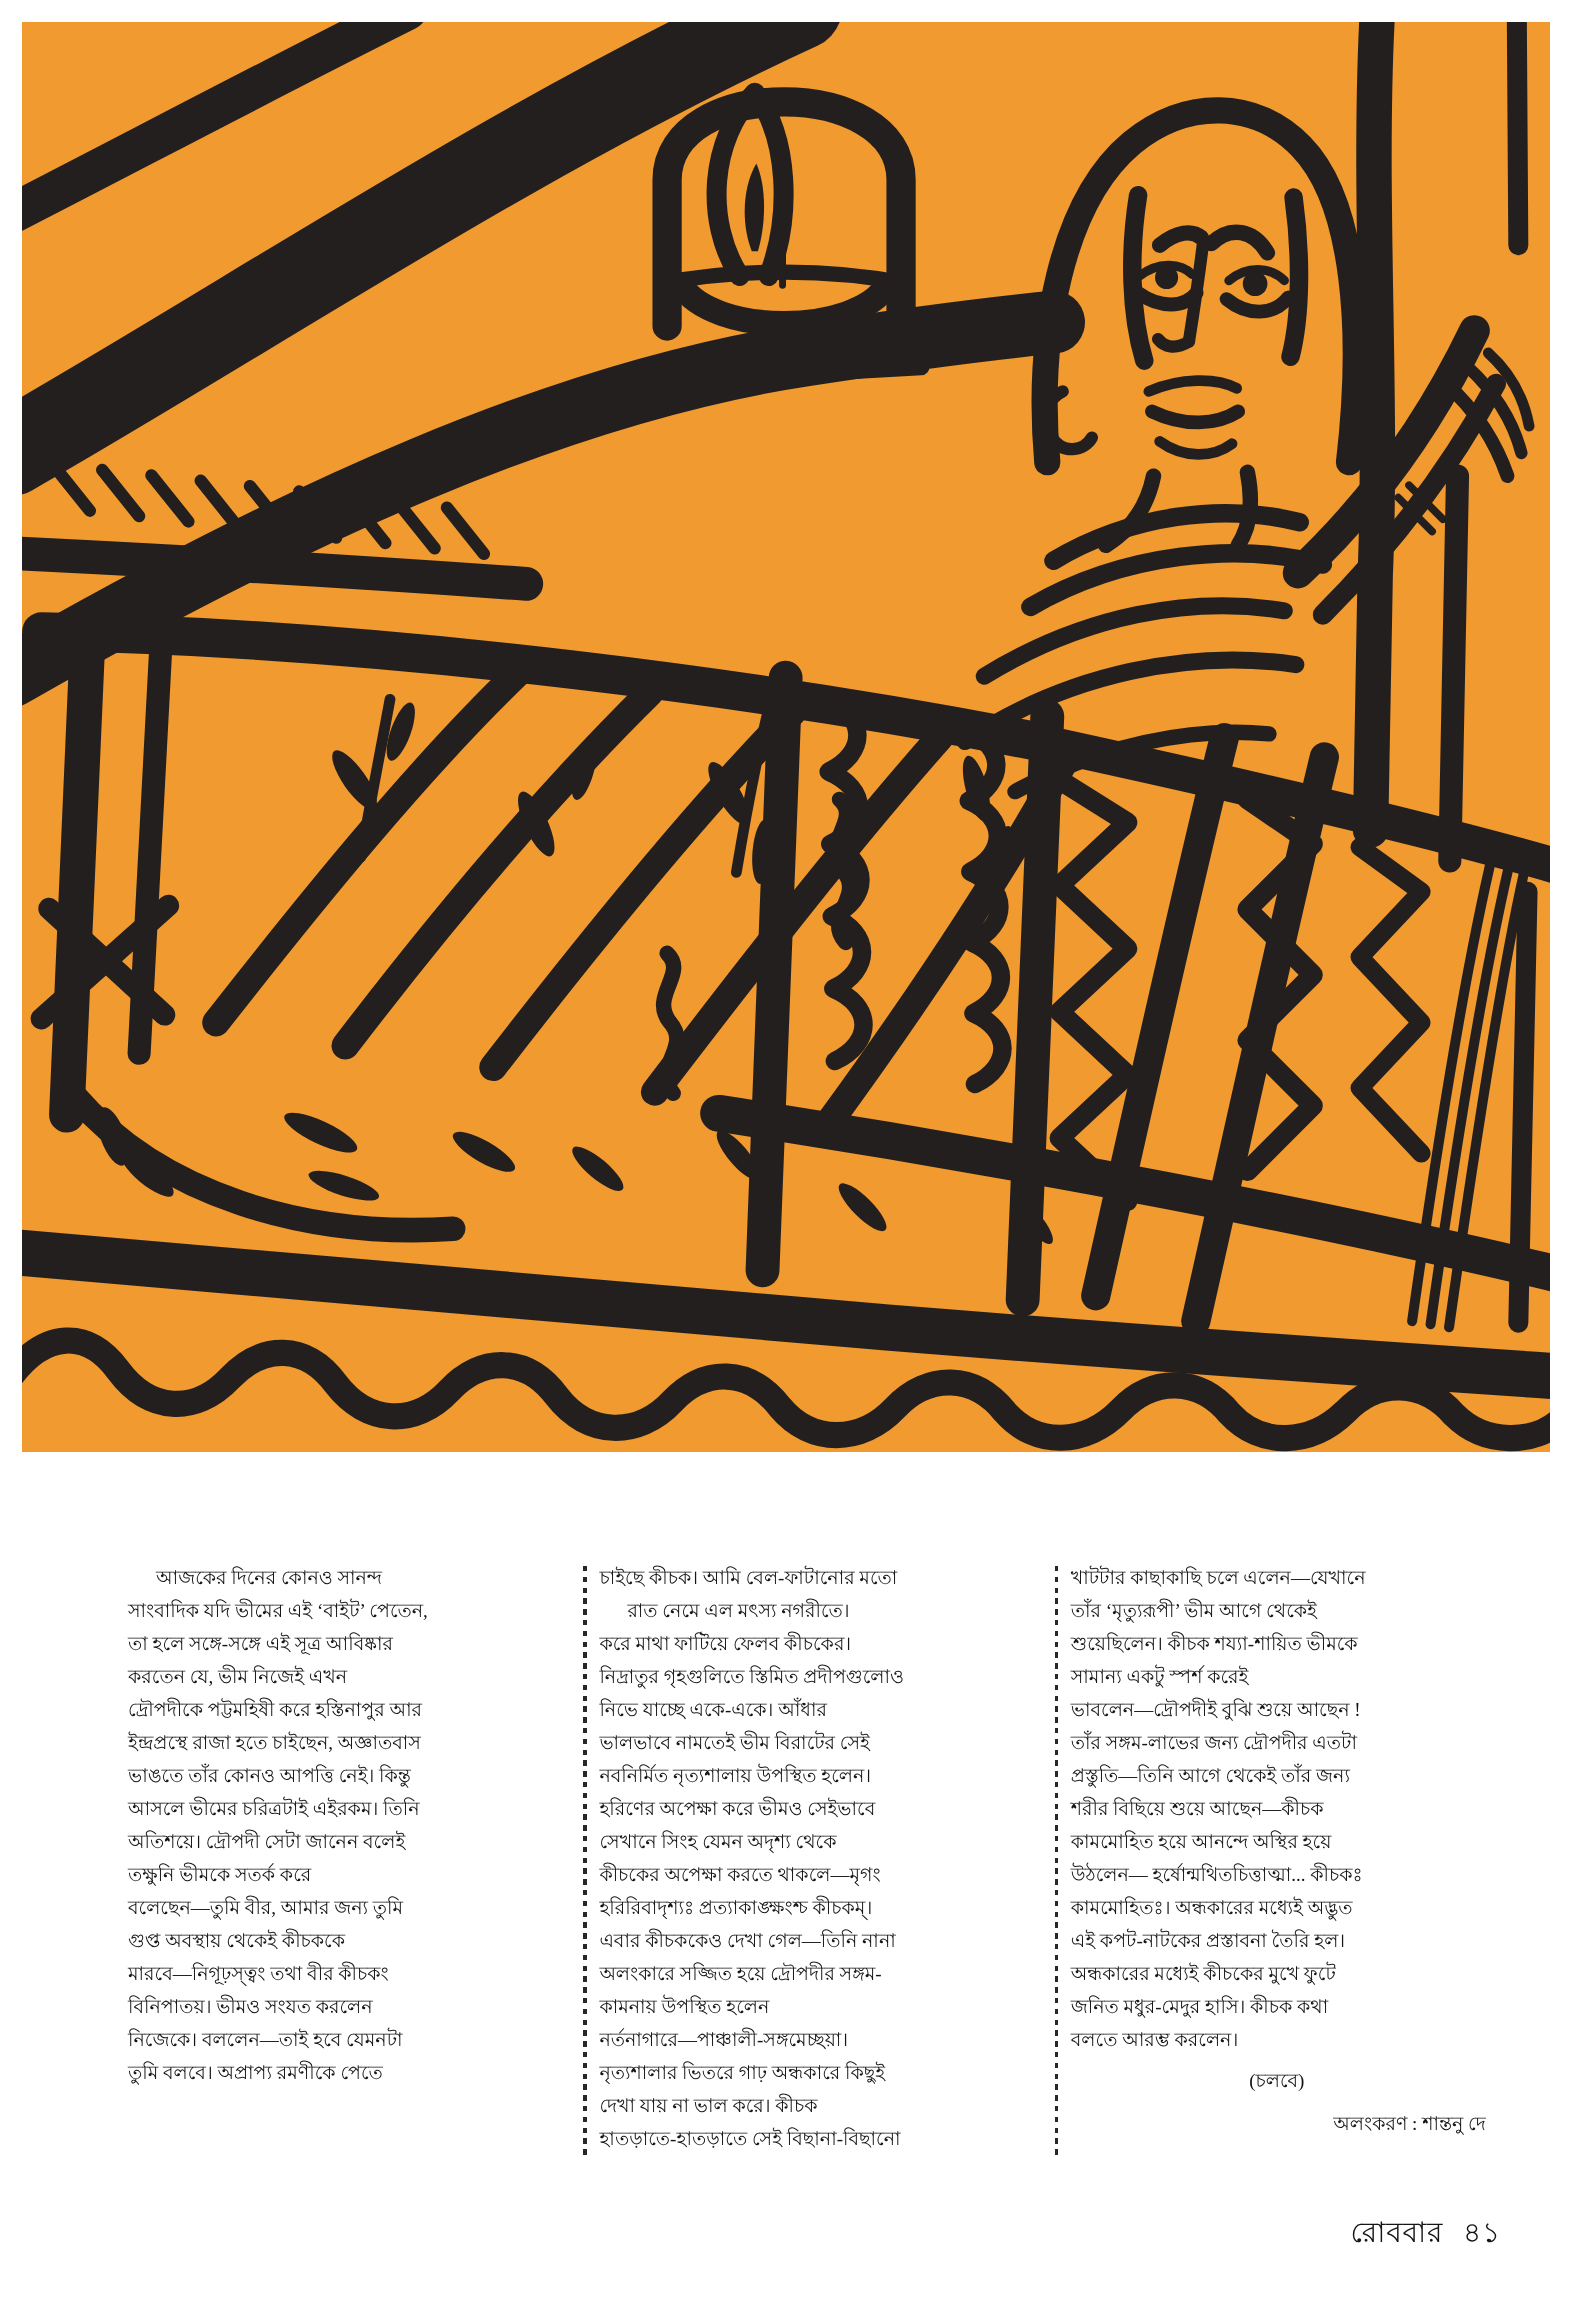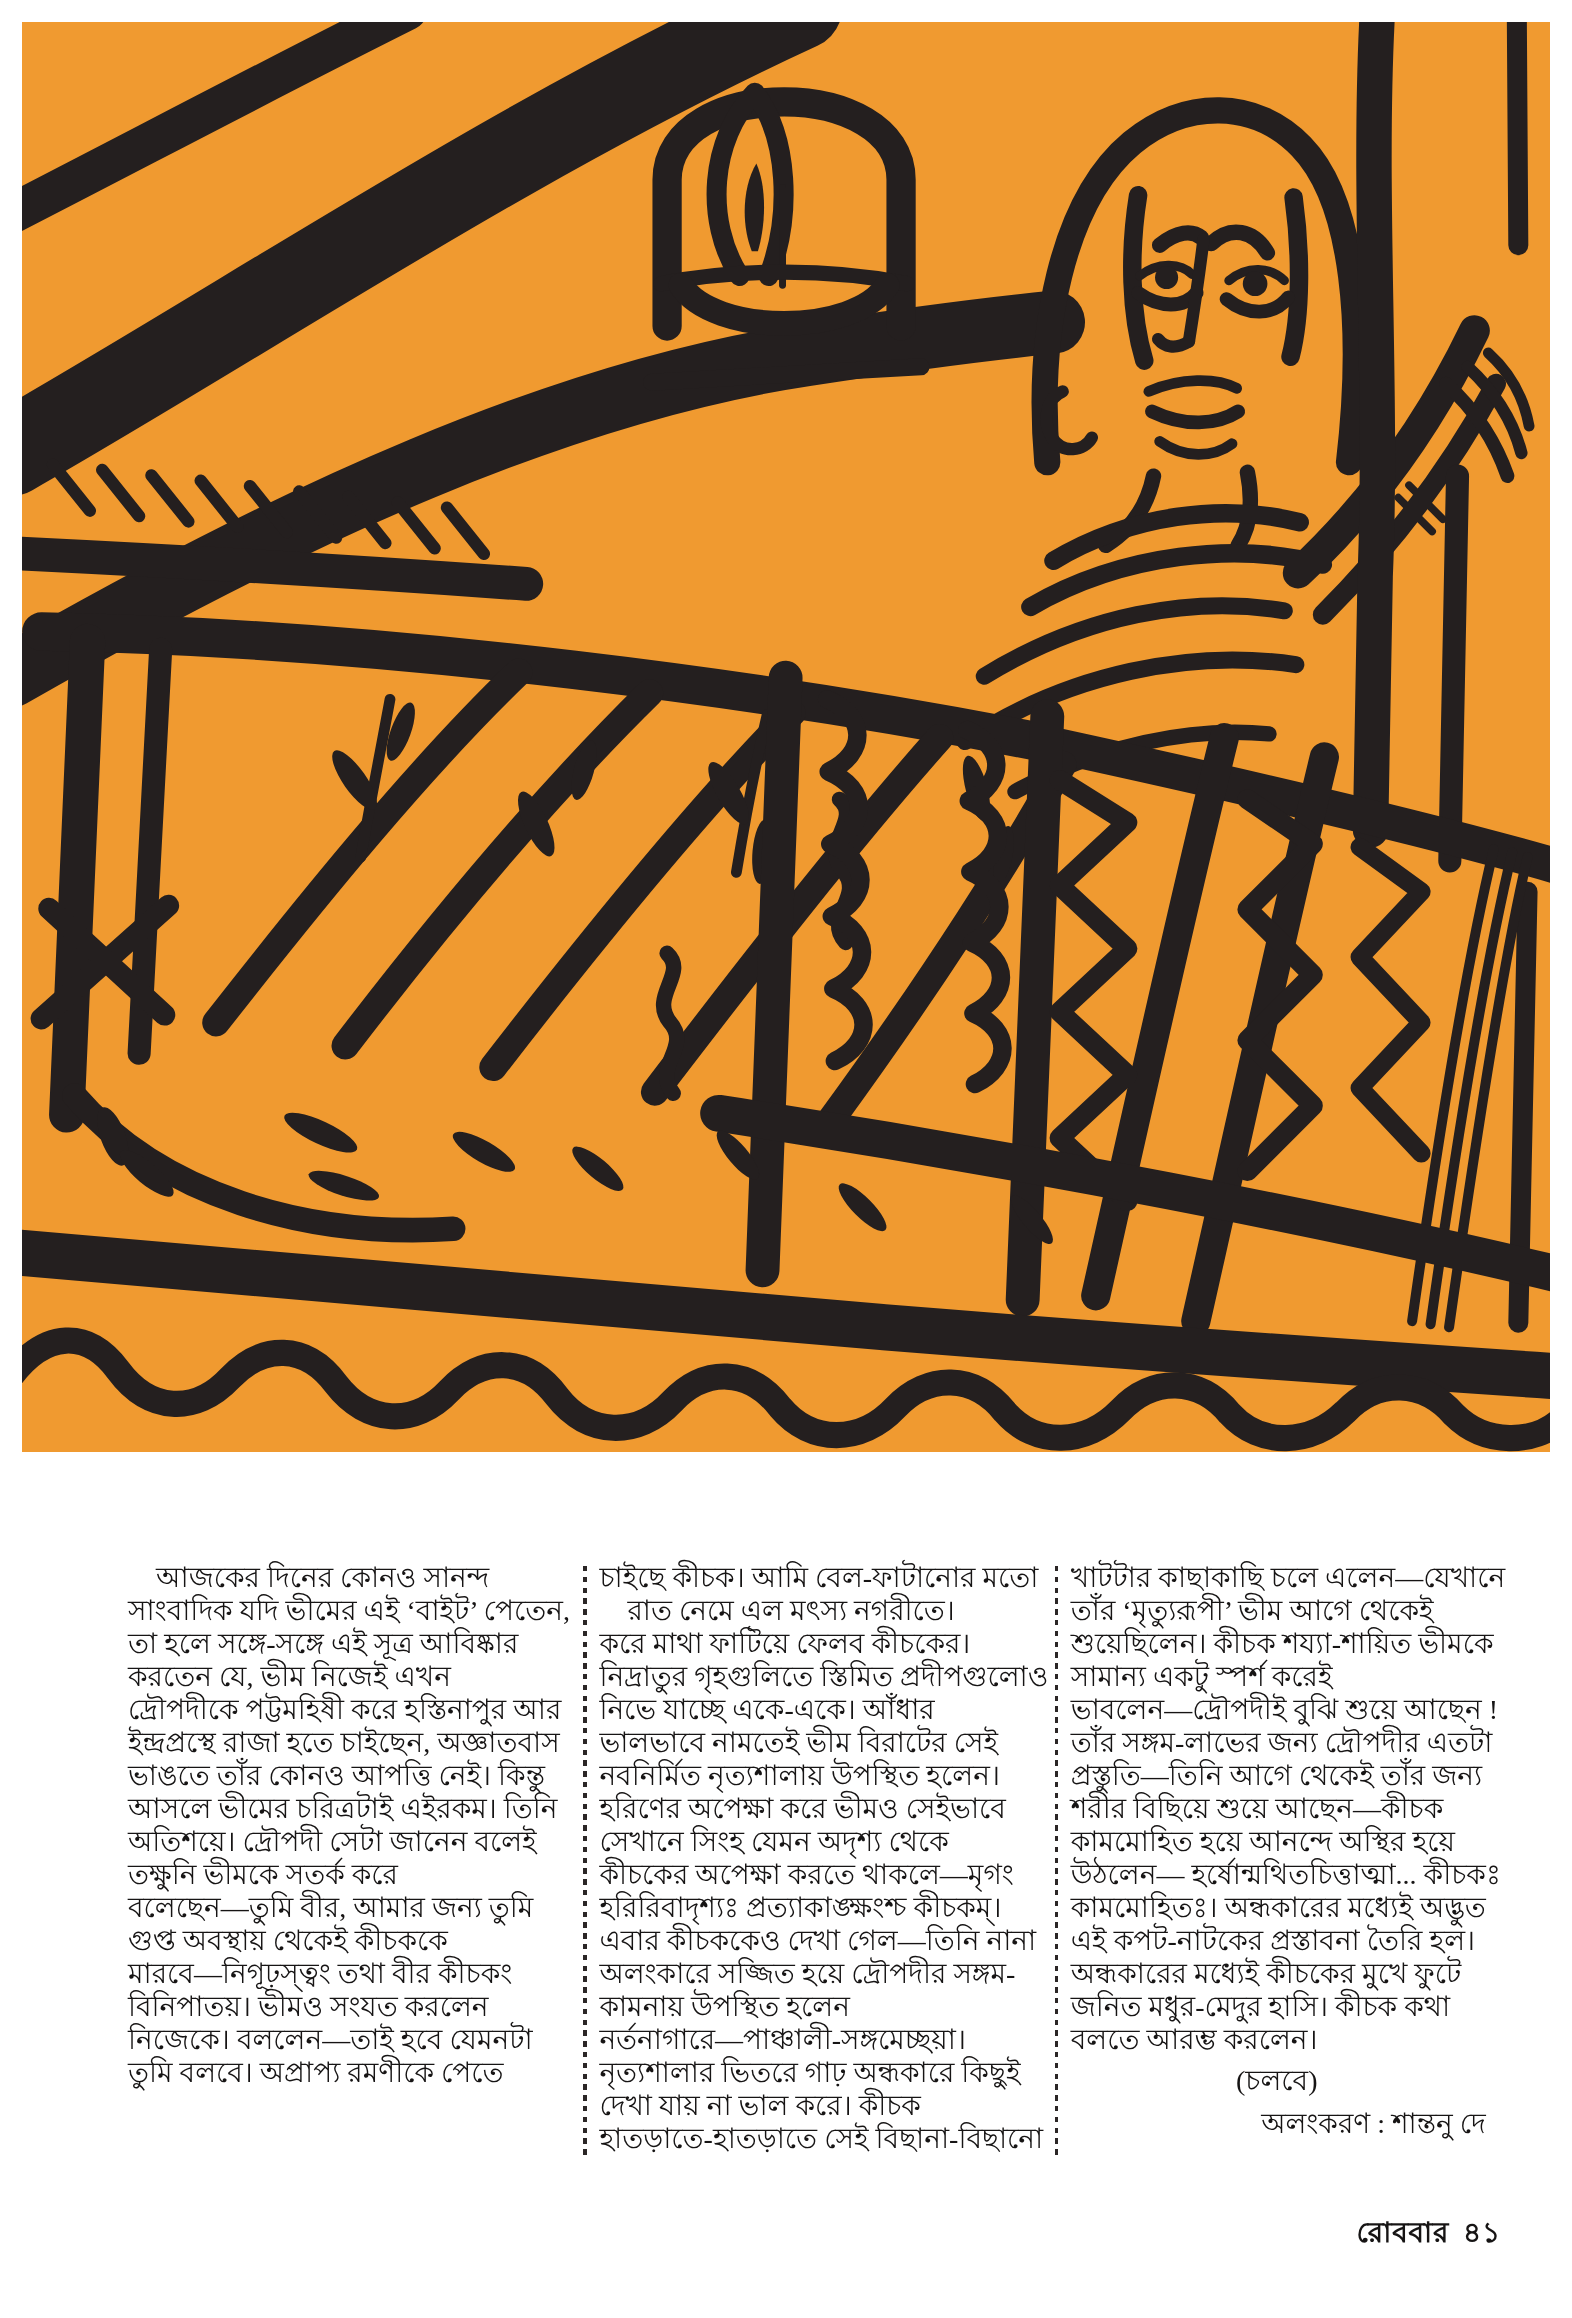--- a/index.html
+++ b/index.html
@@ -6,29 +6,29 @@
     --orange:#F09A30;
     --ink:#241F1F;
     --text:#161414;
   }
   html,body{margin:0;padding:0;}
   body{width:1573px;height:2319px;background:#ffffff;position:relative;
        font-family:"Liberation Serif","DejaVu Serif",serif;color:var(--text);}
   .illustration{position:absolute;left:21.6px;top:21.6px;width:1528px;height:1430px;background:var(--orange);overflow:hidden;}
   .illustration svg{display:block;width:100%;height:100%;}
   .text-area{position:absolute;left:128px;top:1561px;width:1386px;display:flex;}
-  .col{width:443px;font-size:28px;line-height:33px;}
+  .col{width:443px;font-size:19px;line-height:33px;}
   .line{white-space:nowrap;}
   .line.indent{text-indent:28px;}
   .divider{width:3.8px;height:594px;margin:4.6px 12.3px 0 12.3px;
            background:repeating-linear-gradient(to bottom,#2b2626 0 5.4px,transparent 5.4px 10.8px);}
   .closing{ text-align:center;margin-top:7.7px;padding-right:31px;}
   .credit{ text-align:right;margin-top:10.8px;padding-right:28px;}
   .page-footer{position:absolute;top:2211px;right:72px;font-size:28px;letter-spacing:0.8px;}
-  .page-footer span{margin-left:6px;font-weight:bold;}
+  .page-footer span{margin-left:12px;}
 </style>
 </head>
 <body>
 
 <div class="page">
 
   <div class="illustration">
     <svg viewBox="0 0 1985 1858" xmlns="http://www.w3.org/2000/svg">
       <rect x="-10" y="-10" width="2005" height="1878" fill="var(--orange)"></rect>
       <g stroke="var(--ink)" fill="none" stroke-linecap="round" stroke-linejoin="round">

